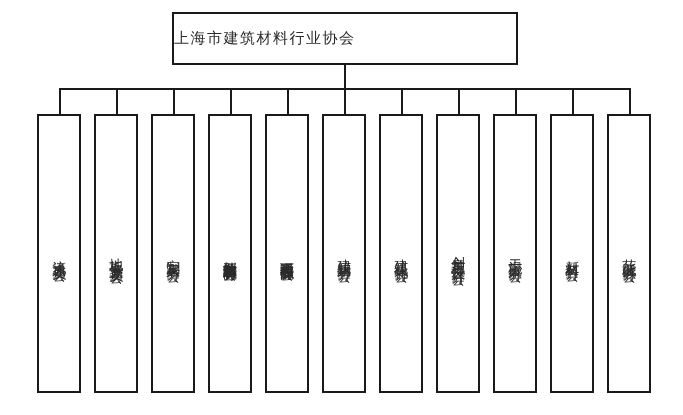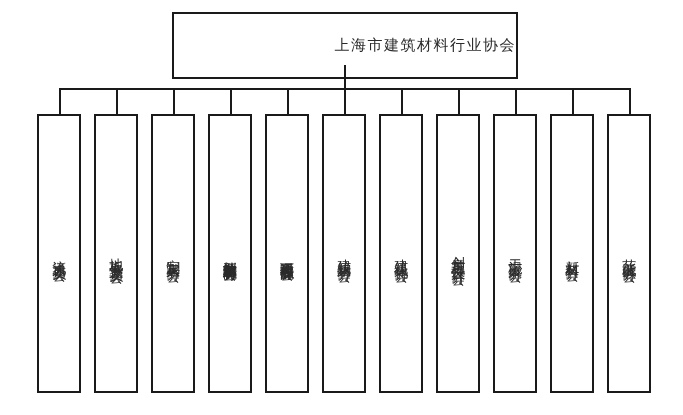--- a/index.html
+++ b/index.html
@@ -19,27 +19,27 @@
     background: #ffffff;
     overflow: hidden;
   }
 
   
   .root-box {
     position: absolute;
     left: 172px;
     top: 12px;
     width: 346px;
-    height: 67px;
+    height: 53px;
     border: 2px solid #1a1a1a;
     background: #ffffff;
     box-sizing: border-box;
     display: flex;
     align-items: center;
-    justify-content: flex-end;
+    justify-content: flex-start;
   }
   .root-label {
     font-size: 15px;
     letter-spacing: 1.5px;
     line-height: 1;
     white-space: nowrap;
     color: #2b2b2b;
   }
 
   

